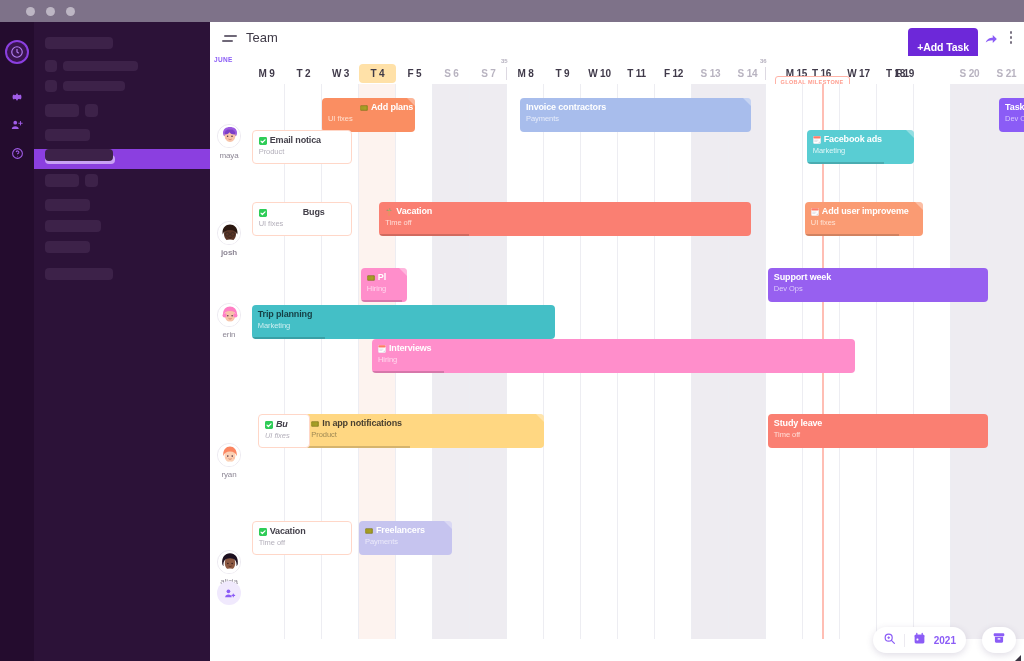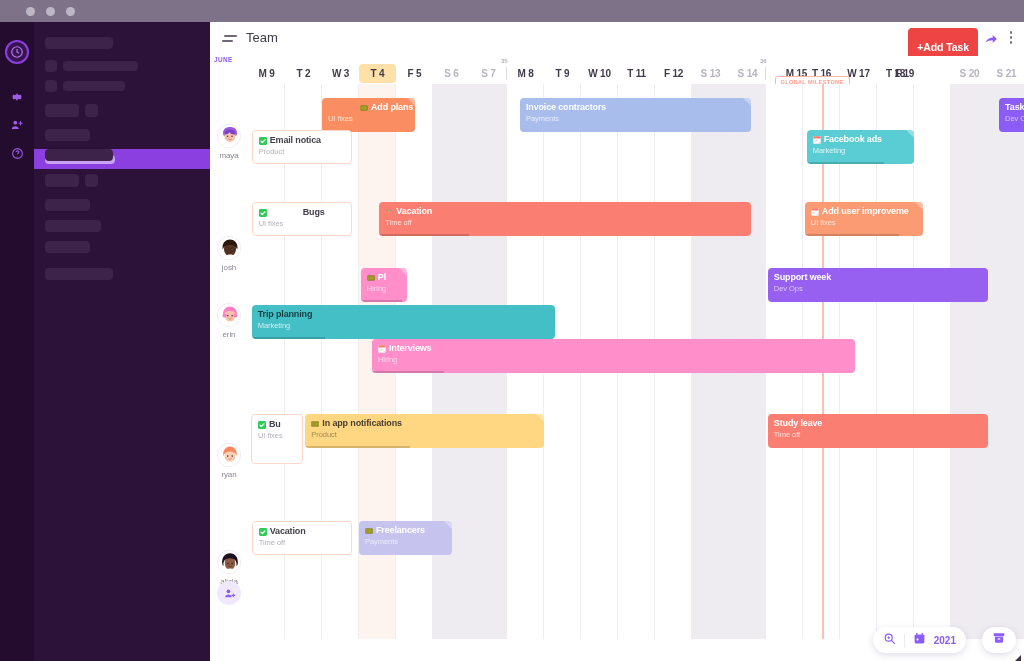--- a/index.html
+++ b/index.html
@@ -54,21 +54,21 @@
   #topbar { position: absolute; left: 0; top: 0; width: 814px; height: 34px; background:#fff; }
   #menu-icon { position: absolute; left: 12px; top: 10px; width: 16px; height: 14px; }
   #menu-icon i { position: absolute; display: block; height: 2px; background: #6f6878; border-radius: 1px; }
   #menu-icon i:nth-child(1){ top: 3px; left: 2px; width: 13px; }
   #menu-icon i:nth-child(2){ top: 8px; left: 0px; width: 11px; }
   #board-title {
     position: absolute; left: 36px; top: 8px; font-size: 13px; color: #3f3a47; font-weight: 400;
   }
   #add-task-btn {
     position: absolute; right: 46px; top: 6px; height: 38px; padding: 0 9px;
-    background: #ef4444; color: #fff; border: none; border-radius: 4px;
+    background: #6d28d9; color: #fff; border: none; border-radius: 4px;
     font-size: 10.5px; font-family: "Liberation Sans", sans-serif; font-weight: bold;
     cursor: pointer; letter-spacing: -0.1px;
   }
   #share-icon { position: absolute; right: 26px; top: 10px; width: 14px; height: 14px; color: #8b5cf6; }
   #more-icon { position: absolute; right: 7px; top: 9px; width: 12px; height: 16px; }
   #more-icon b { display: block; width: 2.5px; height: 2.5px; border-radius: 50%; background: #7a7383; margin: 0 auto 2.5px; }
 
   
   #datehdr { position: absolute; left: 0; top: 34px; width: 814px; height: 28px; background: #fff; }
   #month-label {
@@ -467,21 +467,21 @@
                 <rect x="0.5" y="0.5" width="11" height="3.3" rx="1.6" fill="#ff7a66"></rect>
                 <path d="M11.5 8.5L8.5 11.5v-3z" fill="#d8d6e0"></path>
                 <path d="M2.6 6.2h5M2.6 8h3.4" stroke="#c9c6d2" stroke-width="0.8" stroke-linecap="round"></path>
               </svg>
             </span>
             <span>Interviews</span>
           </div>
           <div class="ts" style="color: rgb(255, 217, 238);">Hiring</div>
           <span class="prog" style="width: 15%;"></span>
         </div>
-        <div class="task" style="left: 41px; top: 330px; width: 51.8px; height: 50px; background: rgb(255, 255, 255); border: 1px solid rgb(255, 215, 200); z-index: 5;">
+        <div class="task" style="left: 48px; top: 330px; width: 51.8px; height: 34px; background: rgb(255, 255, 255); border: 1px solid rgb(255, 215, 200); z-index: 5; font-style: italic;">
           <div class="tt" style="color: rgb(67, 64, 74);">
             <span style="display: inline-flex; width: 8px; height: 8px;">
               <svg class="ticon" viewBox="0 0 12 12" width="8" height="8">
                 <rect width="12" height="12" rx="2.2" fill="#2ecc57"></rect>
                 <path d="M3 6.3l2 2L9 4.2" stroke="#fff" stroke-width="1.8" fill="none" stroke-linecap="round" stroke-linejoin="round"></path>
               </svg>
             </span>
             <span>Bu</span>
           </div>
           <div class="ts" style="color: rgb(180, 176, 187);">UI fixes</div>
@@ -547,21 +547,21 @@
               <path d="M6.5 9.5c1.6.4 4-.6 5-2.2 1 1.6 3.4 2.6 6 2.2.2-3.5-2.3-5.3-5.5-5.3S6.3 6 6.5 9.5z" fill="#7c3fc9"></path>
               <circle cx="9.6" cy="11.3" r=".8" fill="#4a3040"></circle>
               <circle cx="14" cy="11.3" r=".8" fill="#4a3040"></circle>
               <path d="M10.8 14.3c.8.5 1.7.5 2.5 0" stroke="#d2806b" stroke-width=".9" fill="none" stroke-linecap="round"></path>
               <ellipse cx="8.3" cy="13.2" rx="1.1" ry=".7" fill="#f0a48c" opacity=".6"></ellipse>
               <path d="M3 24c1.5-4.3 5-6.5 9-6.5s7.5 2.2 9 6.5z" fill="#fff"></path>
             </svg>
           </div>
           <div class="pname">maya</div>
         </div>
-        <div class="person" style="top: 152px;">
+        <div class="person" style="top: 137px; font-weight: bold;">
           <div class="avatar">
             <svg width="24" height="24" viewBox="0 0 24 24">
               <circle cx="12" cy="12" r="12" fill="#fff"></circle>
               <path d="M6 12c0-4.2 2.5-7.5 6-7.5s6 3.3 6 7.5-2.5 7-6 7-6-2.8-6-7z" fill="#5a3526"></path>
               <path d="M4.5 10.5C4.5 5.5 7.8 2.5 12 2.5s7.5 3 7.5 8c0 1.2-.4 2-.4 2-1-3-3-4.6-7.1-4.6S5.4 9.5 4.9 12.5c0 0-.4-.8-.4-2z" fill="#2b1710"></path>
               <circle cx="9.3" cy="12.3" r="1.9" fill="none" stroke="#3b2a22" stroke-width=".8"></circle>
               <circle cx="14.7" cy="12.3" r="1.9" fill="none" stroke="#3b2a22" stroke-width=".8"></circle>
               <path d="M11.2 12.3h1.6" stroke="#3b2a22" stroke-width=".8"></path>
               <path d="M10.8 15.6c.8.5 1.7.5 2.5 0" stroke="#3a231a" stroke-width=".9" fill="none" stroke-linecap="round"></path>
               <path d="M3 24c1.5-4.3 5-6.5 9-6.5s7.5 2.2 9 6.5z" fill="#fff"></path>

